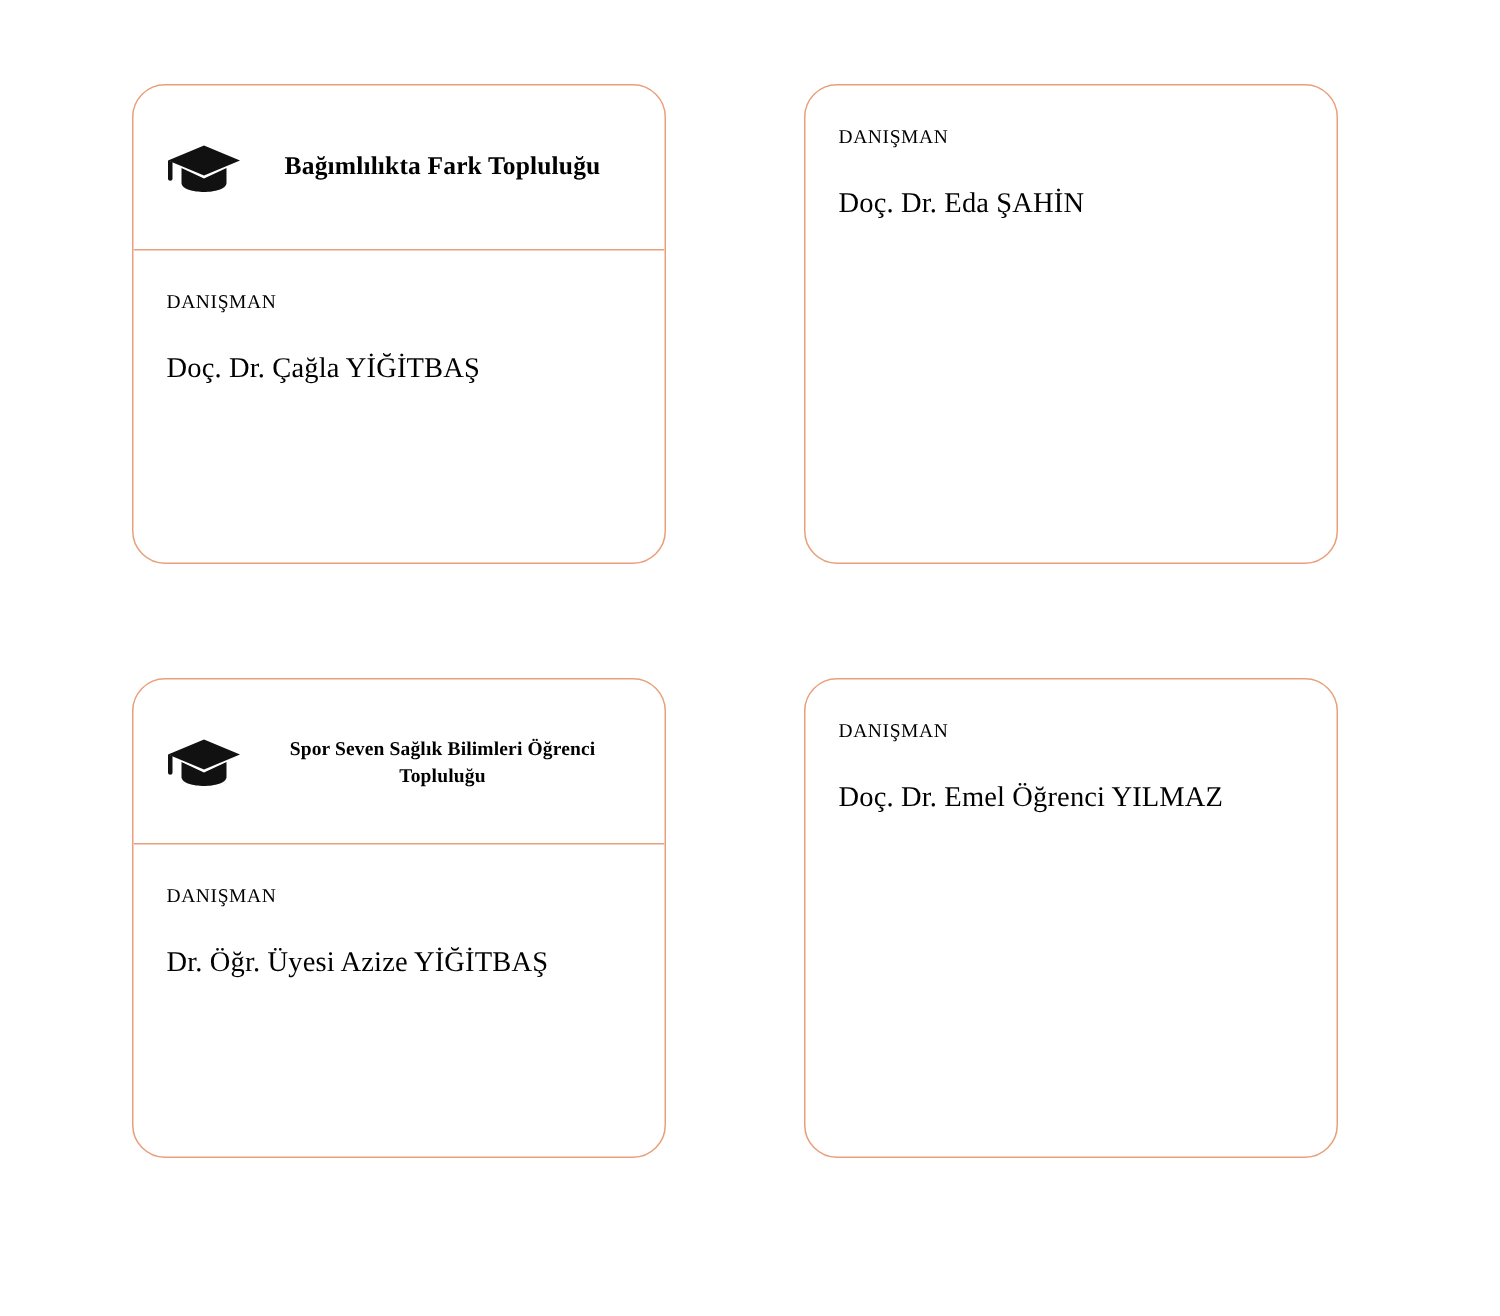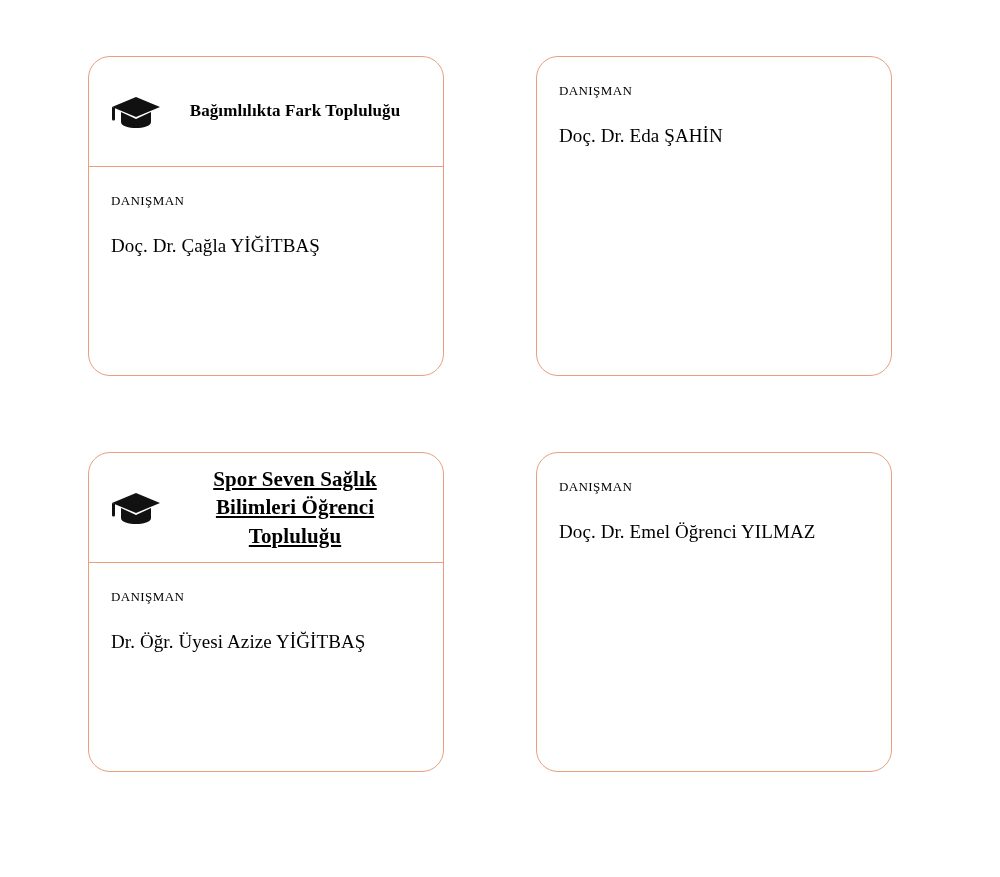--- a/index.html
+++ b/index.html
@@ -69,22 +69,21 @@
     flex: 1 1 auto;
     text-align: center;
     font-family: "Liberation Serif", serif;
     font-weight: bold;
     font-size: 17px;
     line-height: 1.35;
     letter-spacing: 0.1px;
     padding-right: 8px;
   }
   .card-title.small {
-    font-size: 21px;
-    text-decoration: underline;
+    font-size: 13px;
   }
 
   .card-body {
     flex: 1 1 auto;
     padding: 26px 22px 0 22px;
   }
 
   .advisor-label {
     font-family: "Liberation Serif", serif;
     font-size: 13px;

